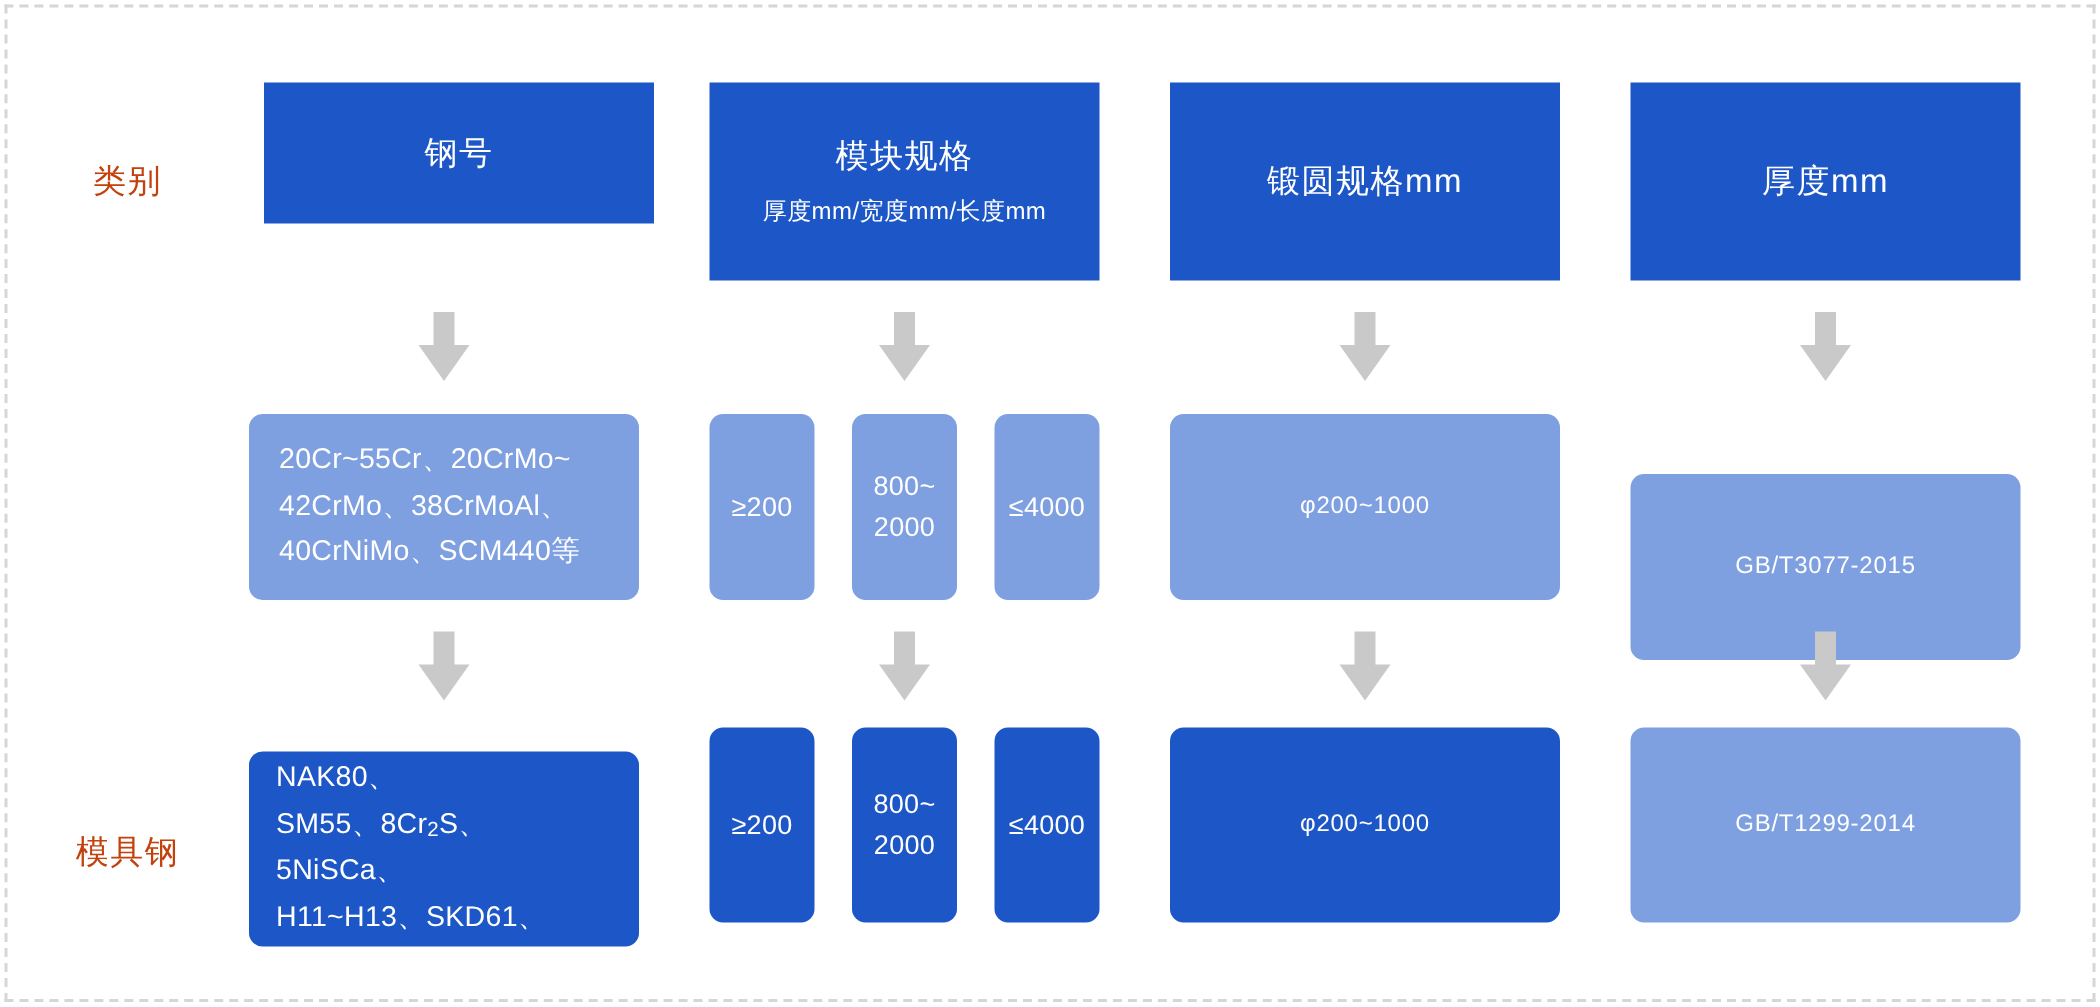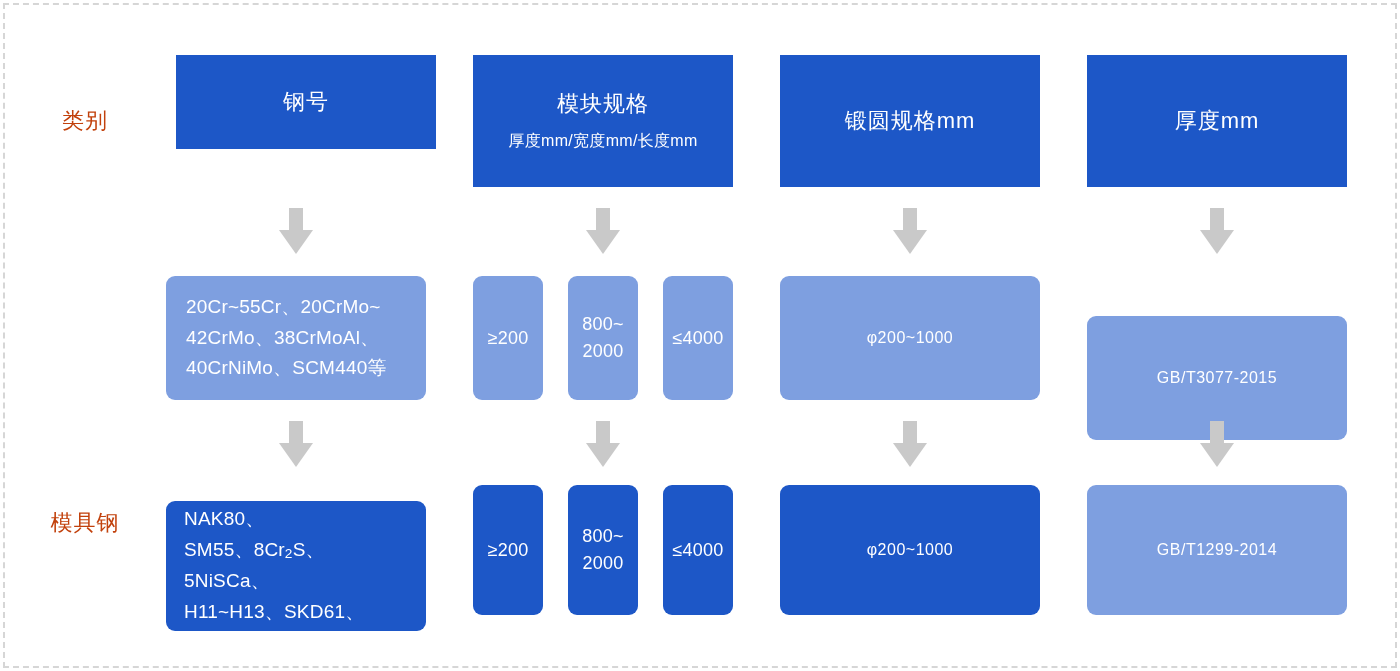--- a/index.html
+++ b/index.html
@@ -117,21 +117,21 @@
 </head>
 <body>
 
 <div id="canvas">
 
   <div class="dashed-frame"></div>
 
   <div class="row-label" style="left:20px; top:55px; width:130px; height:132px;">类别</div>
 
 
-  <div class="row-label" style="left:20px; top:458px; width:130px; height:130px;text-align:right;">模具钢</div>
+  <div class="row-label" style="left:20px; top:503px; width:130px; height:130px;text-align:right;">模具钢</div>
 
   <div class="block dark" style="left:176px; top:55px; width:260px; height:94px;">
     <div class="hdr-title">钢号</div>
   </div>
 
   <div class="block dark" style="left:473px; top:55px; width:260px; height:132px;">
     <div class="hdr-title">模块规格</div>
     <div class="hdr-sub">厚度mm/宽度mm/长度mm</div>
   </div>
 

